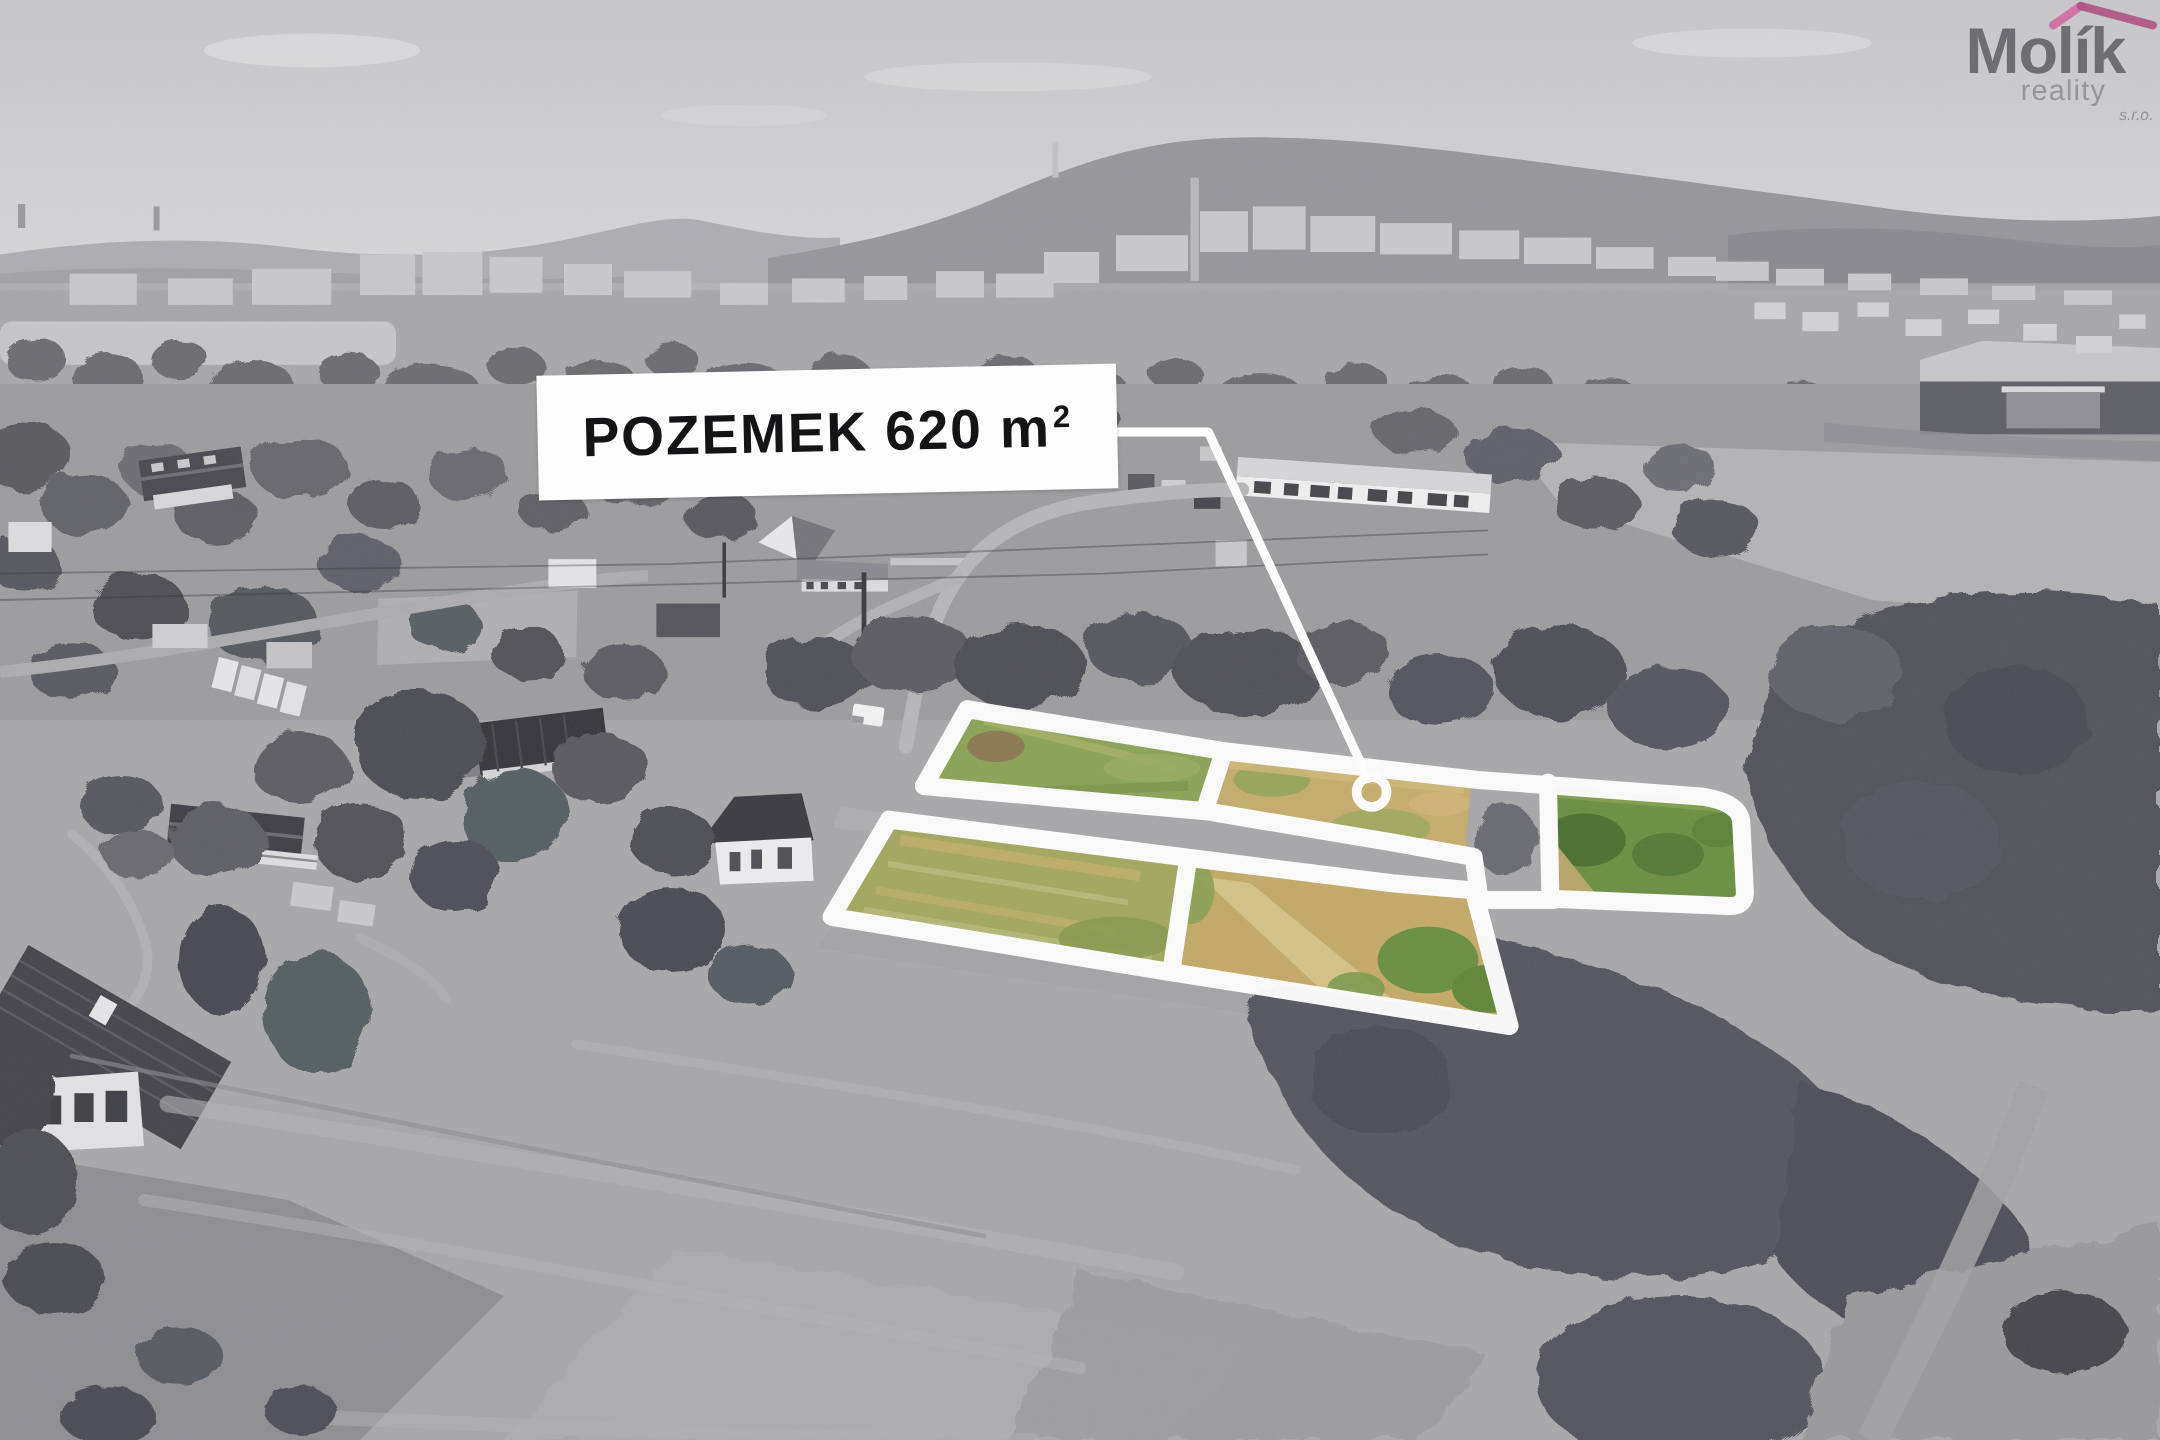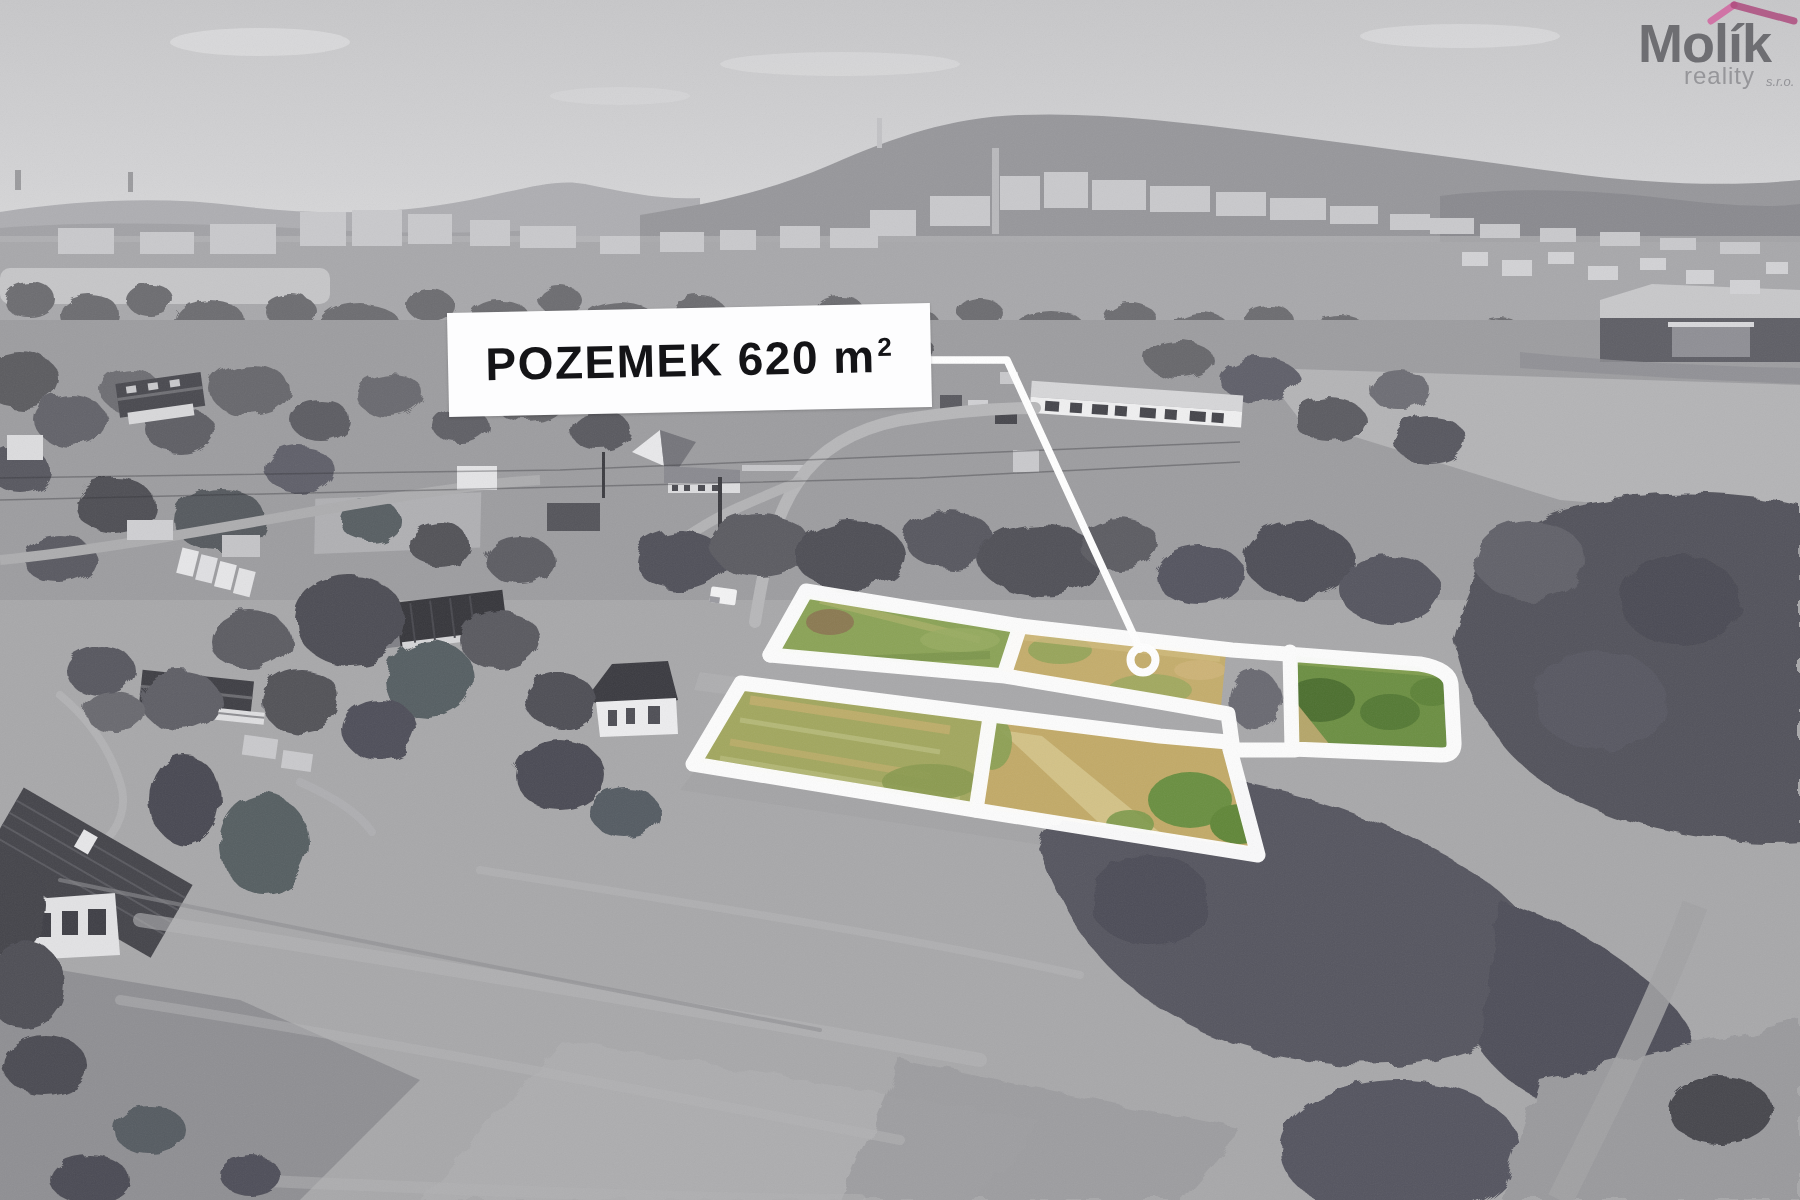--- a/index.html
+++ b/index.html
@@ -8,21 +8,21 @@
   .stage svg.scene{position:absolute;left:0;top:0;}
   .area-label{position:absolute;left:448px;top:308px;width:483px;height:104px;
     background:#fdfdfe;transform:rotate(-1.2deg);display:flex;align-items:center;justify-content:center;
     box-shadow:0 1px 3px rgba(0,0,0,.18);}
   .area-label .txt{font-weight:bold;font-size:46px;letter-spacing:1.5px;color:#141417;white-space:nowrap;}
   .area-label sup{font-size:26px;font-weight:bold;vertical-align:super;line-height:0;margin-left:2px;}
   .brand{position:absolute;left:1628px;top:0;width:172px;height:104px;opacity:.88;}
   .brand .name{position:absolute;left:10px;top:12px;font-size:54px;font-weight:bold;
     letter-spacing:-1px;color:rgba(72,72,78,.8);}
   .brand .sub{position:absolute;left:56px;top:62px;font-size:24px;color:rgba(135,135,140,.9);letter-spacing:1px;}
-  .brand .suffix{position:absolute;left:138px;top:74px;font-size:13px;color:rgba(135,135,140,.95);font-style:italic;}
+  .brand .suffix{position:absolute;left:138px;top:88px;font-size:13px;color:rgba(135,135,140,.95);font-style:italic;}
   .brand svg{position:absolute;left:78px;top:1px;}
 </style>
 </head>
 <body>
 
 <div class="stage">
 <svg class="scene" width="1800" height="1200" viewBox="0 0 1800 1200">
   <defs>
     <linearGradient id="skyG" x1="0" y1="0" x2="0" y2="1">
       <stop offset="0" stop-color="#c7c7c9"></stop>

